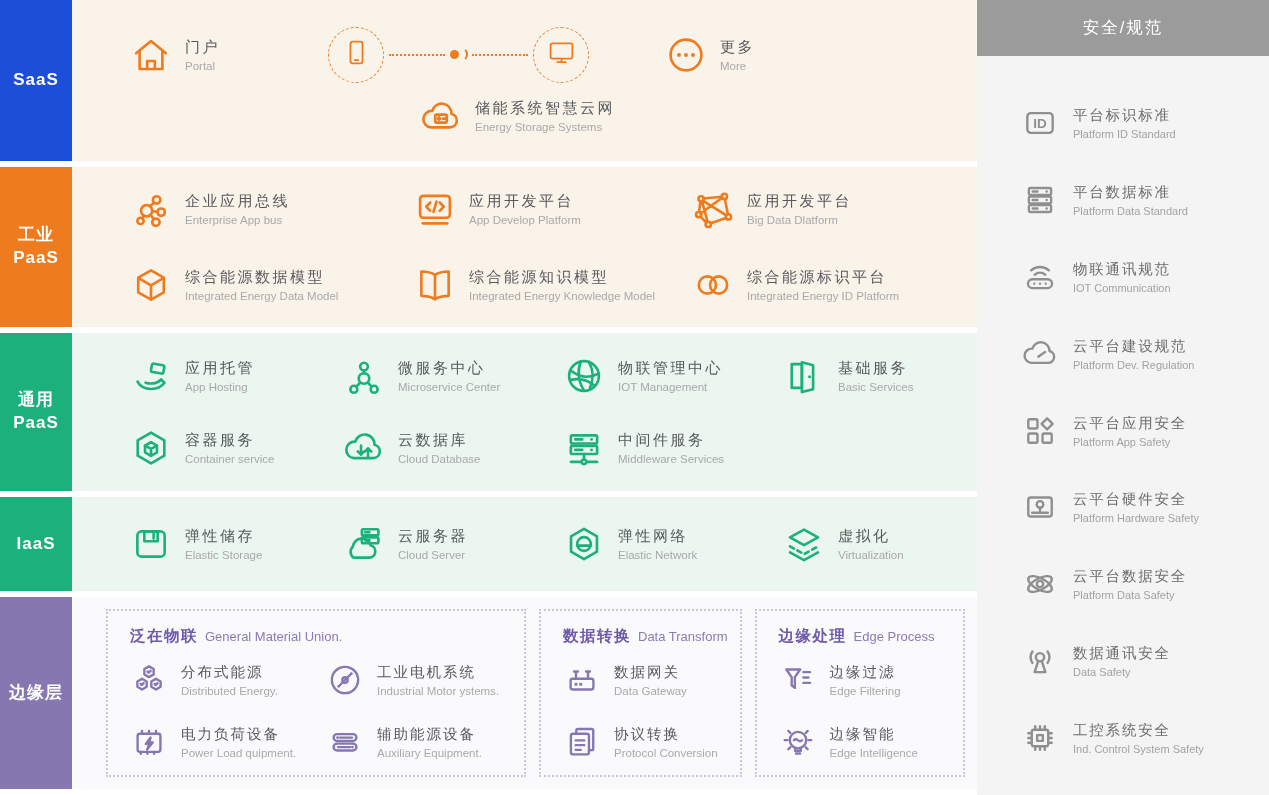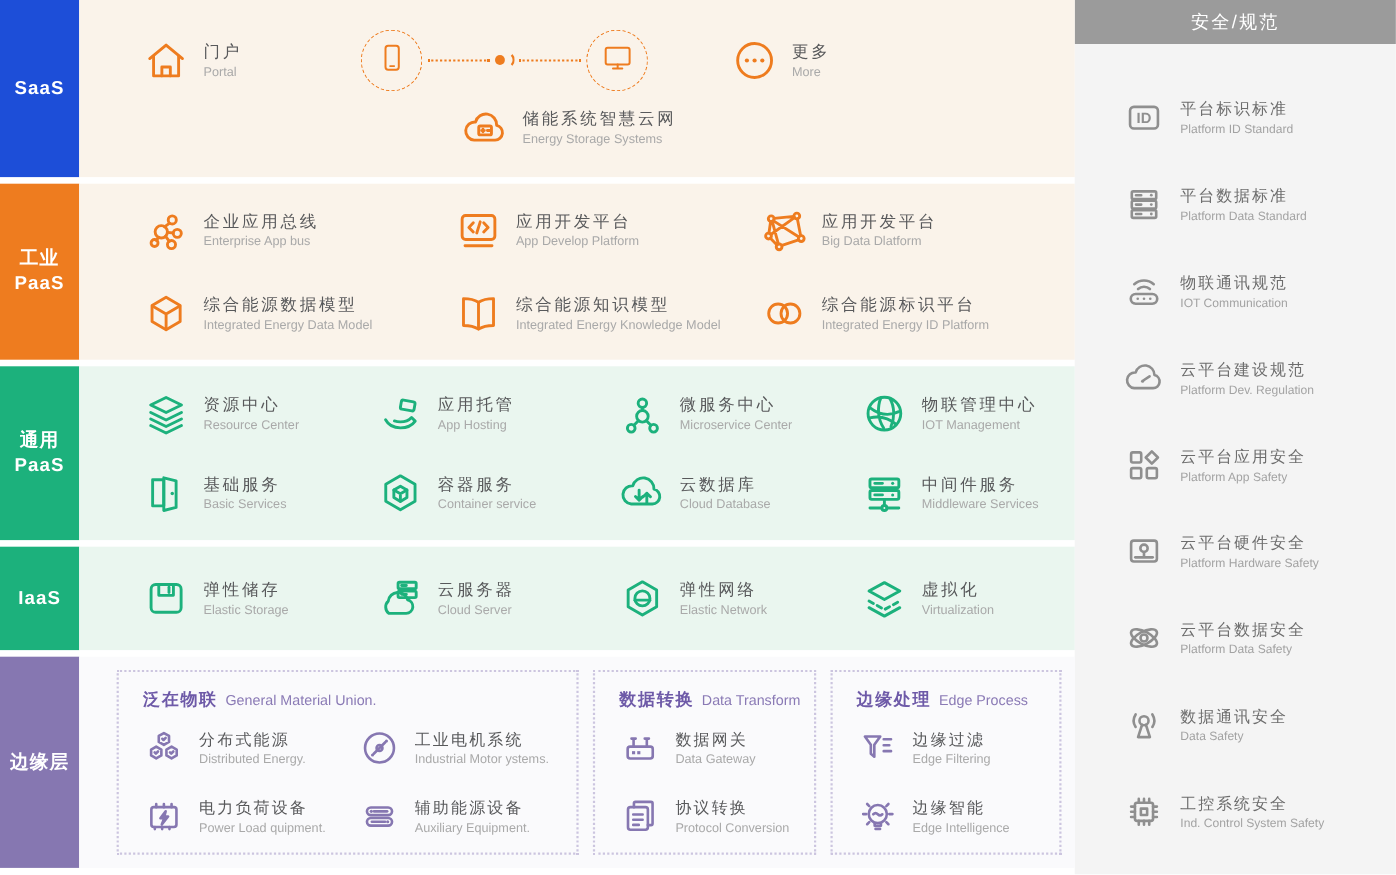--- a/index.html
+++ b/index.html
@@ -49,21 +49,21 @@
   .eg-title{margin-bottom:10px;white-space:nowrap;}
   .eg-zh{color:#6e5aa8;font-weight:bold;font-size:15.5px;letter-spacing:1.5px;}
   .eg-en{color:#8a7ab5;font-size:13px;margin-left:7px;}
   .eg-grid{display:grid;flex:1;align-content:space-around;row-gap:16px;column-gap:10px;}
   .eg-grid-2{grid-template-columns:1fr 1fr;}
   .eg-grid-1{grid-template-columns:1fr;}
   .edge-group .icon{width:38px;height:38px;}
   .edge-group .t-zh{font-size:14.5px;letter-spacing:2px;}
   
   .right-panel{width:292px;flex:none;background:#f4f4f4;display:flex;flex-direction:column;}
-  .rp-header{height:40px;flex:none;background:#9b9b9b;color:#fff;display:flex;align-items:center;justify-content:center;font-size:16.5px;letter-spacing:2px;}
+  .rp-header{height:56px;flex:none;background:#9b9b9b;color:#fff;display:flex;align-items:center;justify-content:center;font-size:16.5px;letter-spacing:2px;}
   .rp-items{flex:1;display:flex;flex-direction:column;justify-content:space-between;padding:48px 8px 38px 44px;box-sizing:border-box;gap:32px;}
   .rp-item{display:flex;align-items:center;gap:14px;}
   .rp-item .icon{width:38px;height:38px;flex:none;color:#8f8f8f;}
   .rp-t{font-size:14.5px;color:#6d6d6d;letter-spacing:1.8px;white-space:nowrap;}
   .rp-s{font-size:11px;color:#a3a3a3;white-space:nowrap;}
 </style>
 </head>
 <body>
 
 <div class="root">
@@ -232,32 +232,20 @@
       <section class="layer layer-general-paas">
         <div class="band" style="background: rgb(28, 177, 124);">
           <div>通用</div>
           <div>PaaS</div>
         </div>
         <div class="content" style="background: rgb(234, 246, 239);">
           <div class="grid grid-general-paas">
             <div class="item">
               <span class="icon" style="color: rgb(28, 177, 124);">
                 <svg viewBox="0 0 24 24">
-                  <path d="M12 3.6l8 3.9-8 3.9-8-3.9z"></path>
-                  <path d="M4 11.4l8 3.9 8-3.9M4 14.8l8 3.9 8-3.9M4 18.2l8 3.9 8-3.9"></path>
-                </svg>
-              </span>
-              <div class="tb">
-                <div class="t-zh">资源中心</div>
-                <div class="t-en">Resource Center</div>
-              </div>
-            </div>
-            <div class="item">
-              <span class="icon" style="color: rgb(28, 177, 124);">
-                <svg viewBox="0 0 24 24">
                   <rect x="12.2" y="5.4" width="7.2" height="4.8" rx="1" transform="rotate(10 15.8 7.8)"></rect>
                   <path d="M4.3 15.2c1.4 2.6 4.2 4.2 7.7 4.2 3.3 0 6.2-1.4 7.7-3.5l-1.9-1.9c-1.3 1.4-3.4 2.3-5.8 2.3-1.1 0-2.2-.2-3.1-.5"></path>
                 </svg>
               </span>
               <div class="tb">
                 <div class="t-zh">应用托管</div>
                 <div class="t-en">App Hosting</div>
               </div>
             </div>
             <div class="item">

